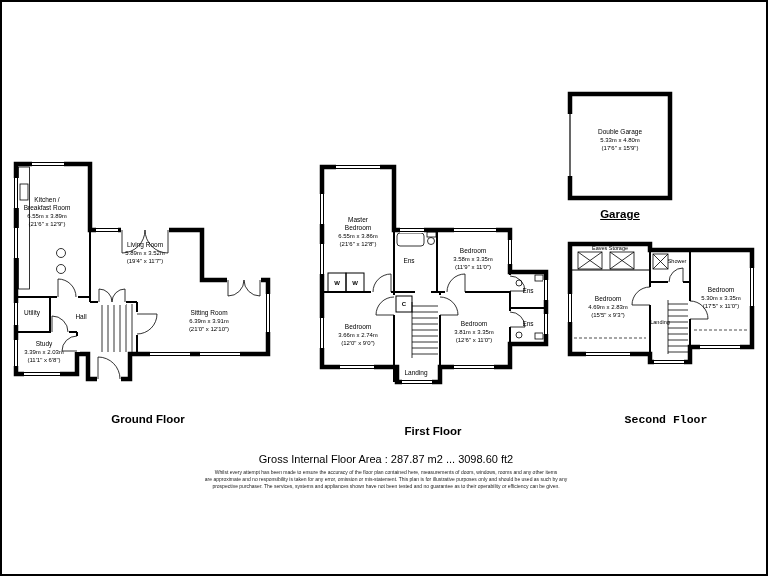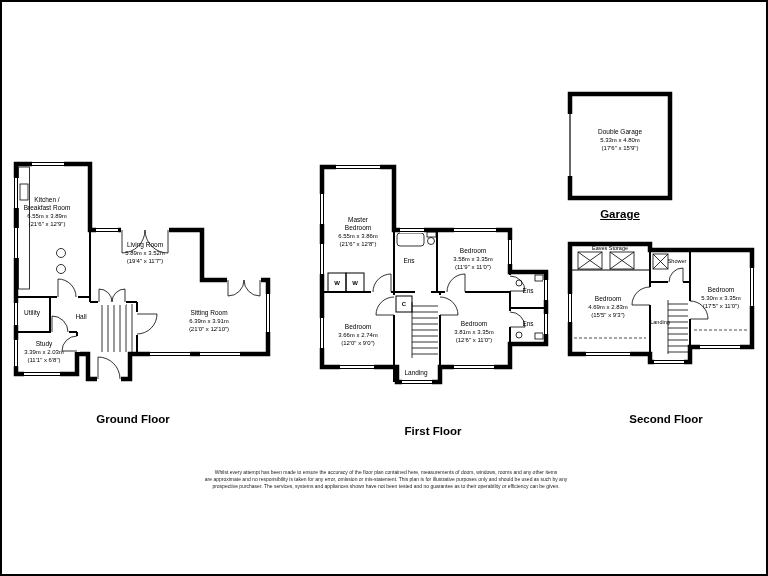--- a/index.html
+++ b/index.html
@@ -277,22 +277,23 @@
   <div class="dim">(17'5" x 11'0")</div>
 </div>
 <div class="lbl" style="left:658px; top:320px; font-size:5.5px;">
   <div>Landing</div>
 </div>
 
 <div class="fix" style="left:335px; top:281px;">W</div>
 <div class="fix" style="left:353px; top:281px;">W</div>
 <div class="fix" style="left:402px; top:302px;">C</div>
 
-<div class="floor-title" style="left:131px; top:417px;">Ground Floor</div>
+<div class="floor-title" style="left:146px; top:417px;">Ground Floor</div>
 <div class="floor-title" style="left:431px; top:429px;">First Floor</div>
-<div class="floor-title" style="left:664px; top:417px;">Second Floor</div>
+<div class="floor-title" style="left:664px; top:417px;font-family:Liberation Mono, monospace;">Second Floor</div>
 <div class="floor-title" style="left:618px; top:212px;text-decoration:underline;">Garage</div>
 
+<div class="area-line" style="left:384px; top:457px;">Gross Internal Floor Area : 287.87 m2 ... 3098.60 ft2</div>
 <div class="disc" style="left:384px; top:470px;">Whilst every attempt has been made to ensure the accuracy of the floor plan contained here, measurements of doors, windows, rooms and any other items</div>
 <div class="disc" style="left:384px; top:477px;">are approximate and no responsibility is taken for any error, omission or mis-statement. This plan is for illustrative purposes only and should be used as such by any</div>
 <div class="disc" style="left:384px; top:484px;">prospective purchaser. The services, systems and appliances shown have not been tested and no guarantee as to their operability or efficiency can be given.</div>
 
 </div>
 
 </body></html>

